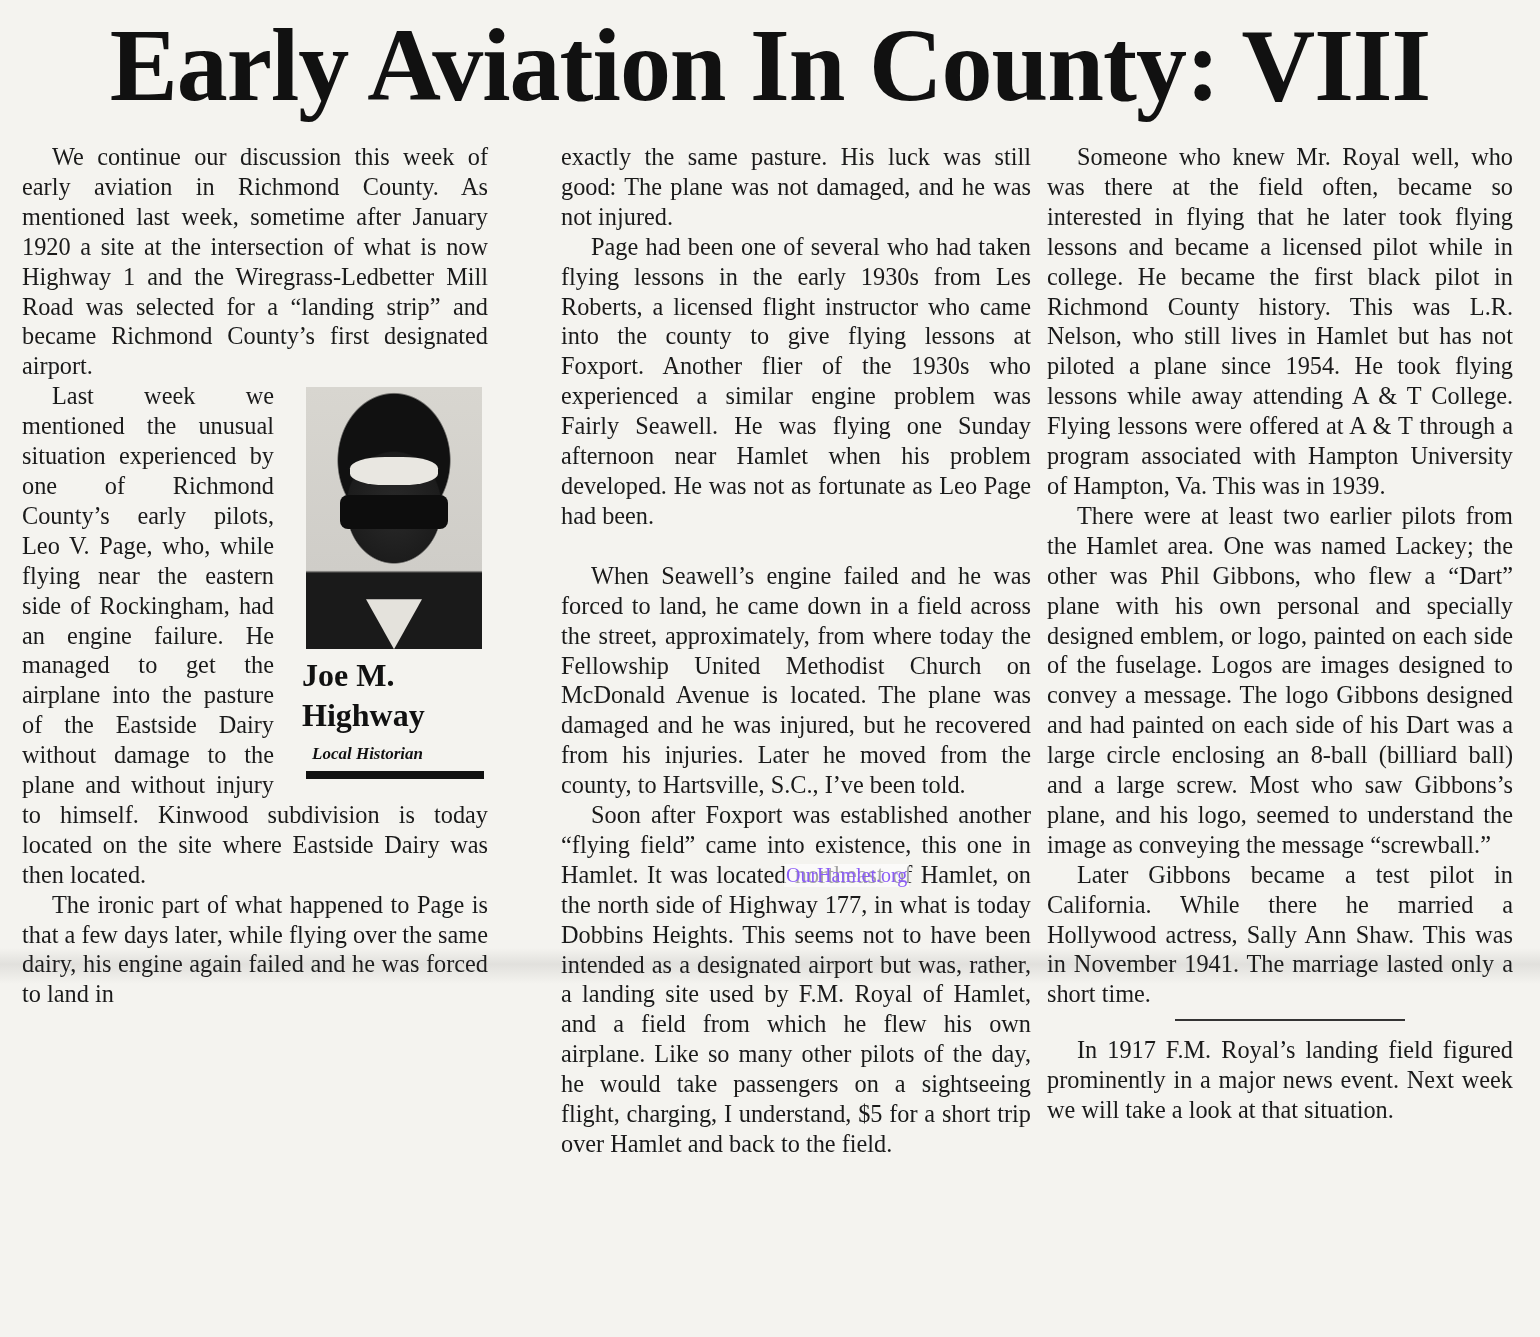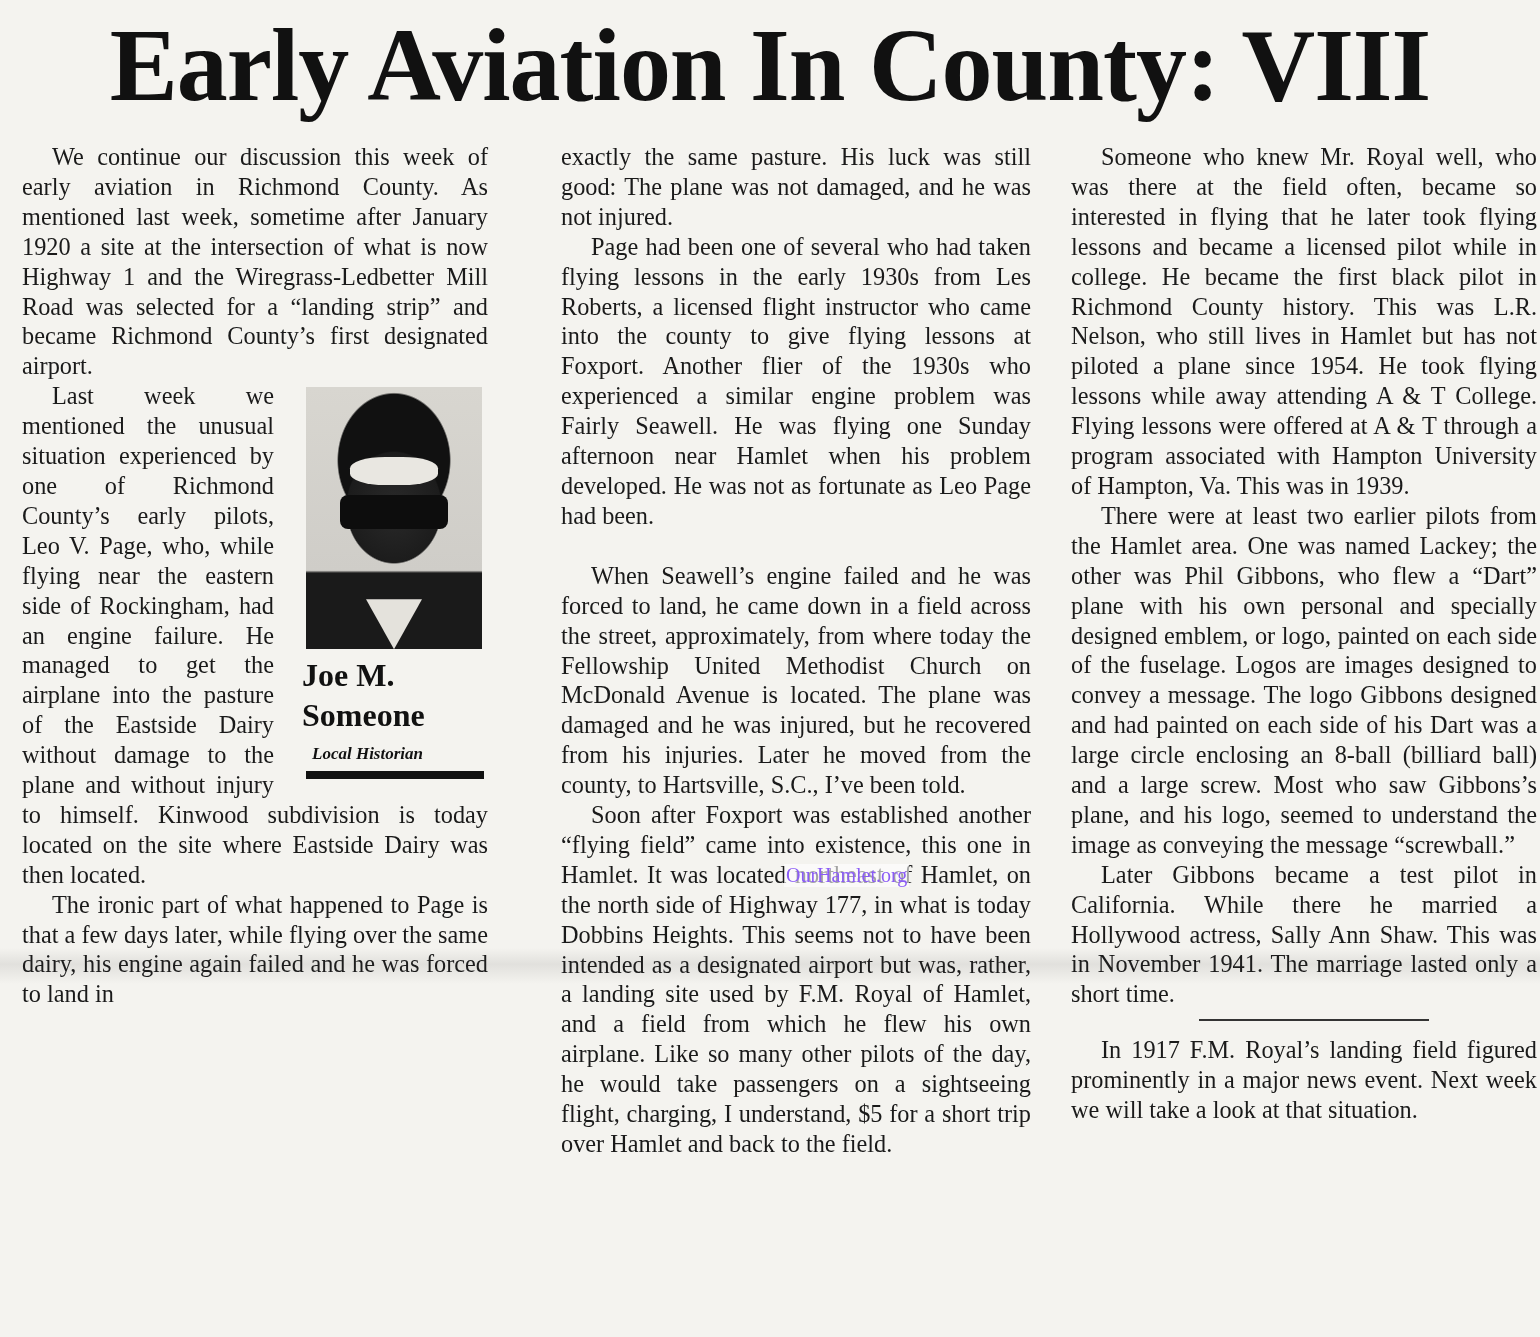--- a/index.html
+++ b/index.html
@@ -25,21 +25,21 @@
       position: absolute; top: 142px;
       font-size: 24.3px;
       line-height: 29.9px;
       text-align: justify;
       hyphens: manual;
     }
     .col p { margin: 0; text-indent: 30px; }
     .col p.gap { margin-top: 30px; }
     .col1 { left: 22px; width: 466px; }
     .col2 { left: 561px; width: 470px; }
-    .col3 { left: 1047px; width: 466px; margin-left: 24px; }
+    .col3 { left: 1047px; width: 466px; }
     .float-box {
       float: right;
       width: 200px;
       height: 404px;
       margin: 6px 0 4px 14px;
       shape-outside: inset(0 0 0 0);
     }
     .photo {
       width: 176px; height: 262px; margin-left: 18px;
       background:
@@ -97,21 +97,21 @@
 <div class="col col1">
   <p>We continue our discussion this week of early aviation in Richmond County. As mentioned last week, sometime after January 1920 a site at the intersection of what is now Highway 1 and the Wiregrass-Ledbetter Mill Road was selected for a “landing strip” and became Richmond County’s first designated airport.</p>
   <div class="float-box">
     <div class="photo">
       <div class="forehead"></div>
       <div class="glasses"></div>
       <div class="collar"></div>
     </div>
     <div class="byline-name">
       <div>Joe M.</div>
-      <div>Someone</div>
+      <div>Highway</div>
     </div>
     <div class="byline-title">Local Historian</div>
     <div class="byline-rule"></div>
   </div>
   <p>Last week we mentioned the unusual situation experienced by one of Richmond County’s early pilots, Leo V. Page, who, while flying near the eastern side of Rockingham, had an engine failure. He managed to get the airplane into the pasture of the Eastside Dairy without damage to the plane and without injury to himself. Kinwood subdivision is today located on the site where Eastside Dairy was then located.</p>
   <p>The ironic part of what happened to Page is that a few days later, while flying over the same dairy, his engine again failed and he was forced to land in</p>
 </div>
 
 <div class="col col2">
   <p style="text-indent:0">exactly the same pasture. His luck was still good: The plane was not damaged, and he was not injured.</p>

